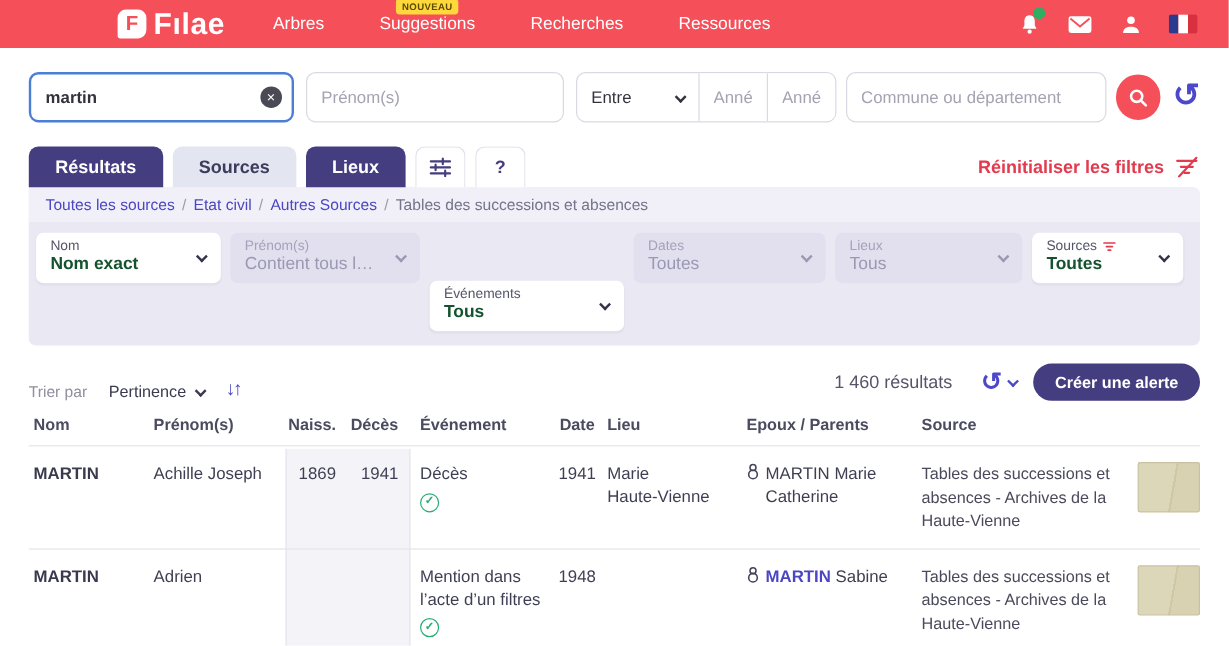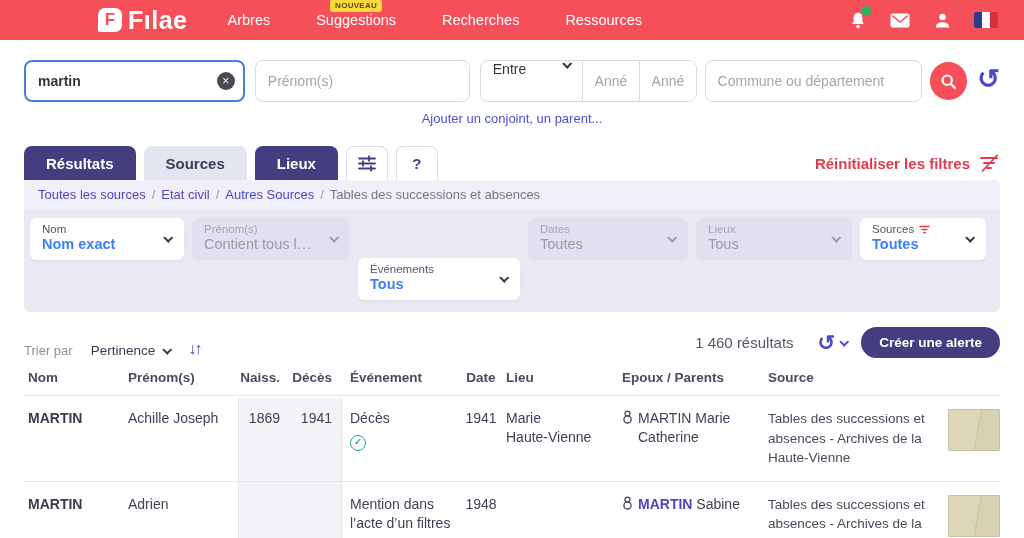--- a/index.html
+++ b/index.html
@@ -28,21 +28,21 @@
   .search-row { display:flex; align-items:center; }
   .inp { height:42px; border:1px solid #d9d9e3; border-radius:8px; font-size:14px; color:#33333f;
     padding:0 12px; outline:none; background:#fff; }
   .inp::placeholder { color:#a3a3b2; }
   .lastname-wrap { position:relative; width:222px; }
   .lastname-wrap input { width:100%; border:2px solid #4b7fd6; font-weight:bold; }
   .clear-btn { position:absolute; right:10px; top:12px; width:18px; height:18px; border-radius:50%;
     background:#4a4a55; color:#fff; font-size:12px; line-height:17px; text-align:center; cursor:pointer; border:none;}
   .firstname { width:216px; margin-left:10px; }
   .range-group { display:flex; margin-left:10px; border:1px solid #d9d9e3; border-radius:8px; height:42px; overflow:hidden; background:#fff;}
-  .range-sel { width:102px; display:flex; align-items:flex-start; justify-content:space-between; padding:0 12px;
+  .range-sel { width:102px; display:flex; align-items:center; justify-content:space-between; padding:0 12px;
     font-size:14px; color:#33333f; cursor:pointer; }
   .year { width:57px; border:none; border-left:1px solid #d9d9e3; border-radius:0; height:100%; text-align:left;}
   .commune { width:218px; margin-left:8px; }
   .search-btn { width:38px; height:38px; border-radius:50%; background:#f54f5a; border:none; margin-left:8px;
     display:flex; align-items:center; justify-content:center; cursor:pointer; }
   .reset-btn { margin-left:10px; font-size:27px; font-weight:bold; color:#4d47c9; background:none; border:none;
     cursor:pointer; line-height:1; transform:translateY(-2px);}
   .add-link { display:block; text-align:center; color:#4d4ed0; font-size:13px; margin-top:9px; text-decoration:none; cursor:pointer;}
 
   .chev { display:inline-block; width:7px; height:7px; border-right:2px solid currentColor; border-bottom:2px solid currentColor;
@@ -62,21 +62,21 @@
   
   .panel { background:#eae8f3; border-radius:0 6px 6px 6px; }
   .breadcrumb { background:#f1f0f9; padding:7px 14px; font-size:13px; color:#74748a; border-radius:0 6px 0 0;}
   .breadcrumb a { color:#4c46c0; text-decoration:none; cursor:pointer; }
   .bc-sep { margin:0 6px; color:#9a9aae; }
   .filters { display:flex; gap:8px; padding:9px 6px 12px 6px; }
   .fcard { height:42px; border-radius:6px; padding:5px 12px 0 12px; position:relative; cursor:pointer; }
   .fcard.active { background:#fff; box-shadow:0 1px 2px rgba(60,60,90,.08); }
   .fcard.disabled { background:#e2e0ee; }
   .f-label { font-size:11.5px; color:#55556a; display:flex; align-items:center; gap:5px;}
-  .f-value { font-size:14.5px; color:#3b82f6; font-weight:600; margin-top:1px;
+  .f-value { font-size:14.5px; color:#14532d; font-weight:600; margin-top:1px;
     white-space:nowrap; overflow:hidden; text-overflow:ellipsis; padding-right:22px;}
   .fcard.disabled .f-label { color:#a4a2bb; }
   .fcard.disabled .f-value { color:#9a98b2; font-weight:normal; }
   .f-chev { position:absolute; right:13px; top:17px; color:#33334a; }
   .fcard.disabled .f-chev { color:#9a98b2; }
   .fc1{width:154px;} .fc2{width:158px;} .fc3{width:162px;margin-top:40px;} .fc4{width:160px;} .fc5{width:156px;} .fc6{width:126px;}
 
   
   .toolbar { display:flex; align-items:flex-end; margin-top:14px; height:32px; }
   .sort-label { color:#8f8fa0; font-size:13px; }
@@ -177,21 +177,20 @@
     </div>
     <input class="inp commune" placeholder="Commune ou département" style="">
     <button class="search-btn">
       <svg width="17" height="17" viewBox="0 0 16 16">
           <circle cx="6.8" cy="6.8" r="4.4" fill="none" stroke="#fff" stroke-width="2"></circle>
           <line x1="10.3" y1="10.3" x2="14" y2="14" stroke="#fff" stroke-width="2" stroke-linecap="round"></line>
         </svg>
     </button>
     <button class="reset-btn">↺</button>
   </div>
-  <a class="add-link">Ajouter un conjoint, un parent...</a>
 </section>
 
 <main class="content">
 
   <div class="tabs-row">
     <div class="tab tab-dark">Résultats</div>
     <div class="tab tab-light">Sources</div>
     <div class="tab tab-dark">Lieux</div>
     <div class="tab tab-icon">
       <svg width="20" height="17" viewBox="0 0 20 17">

